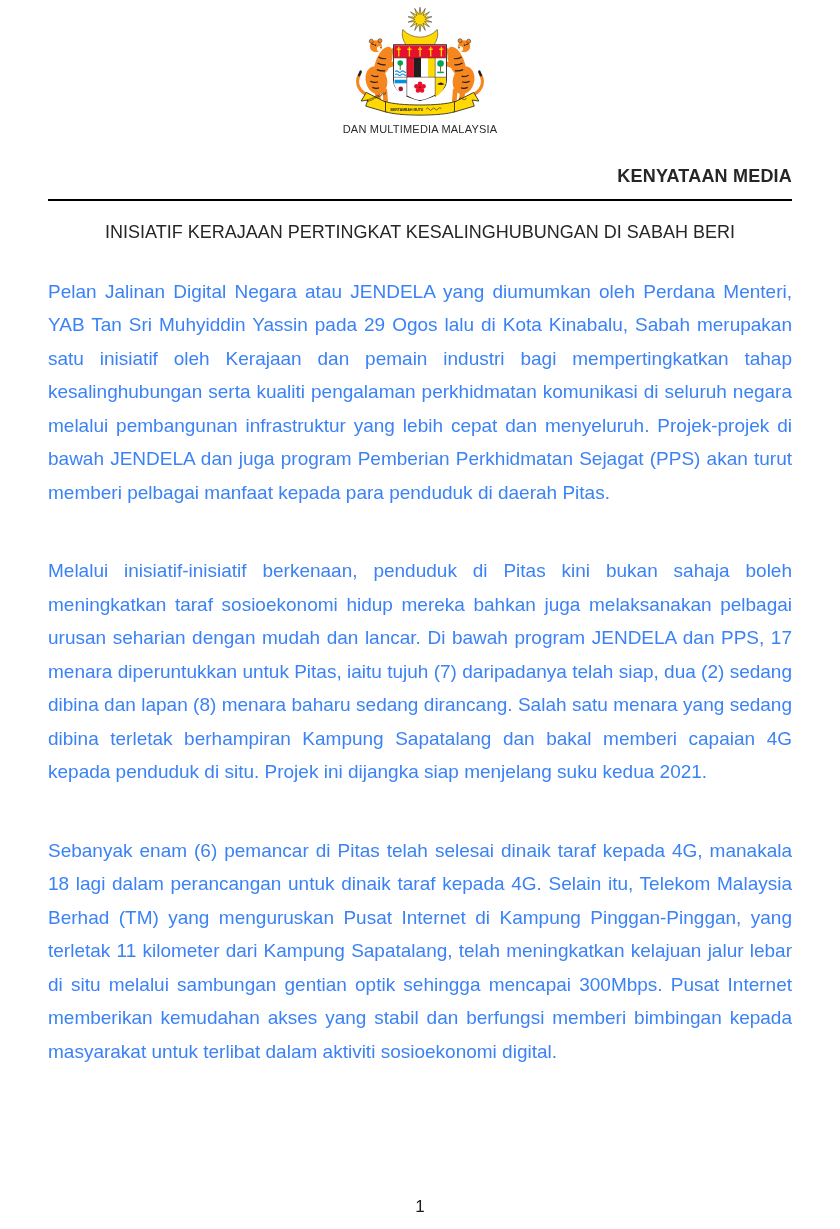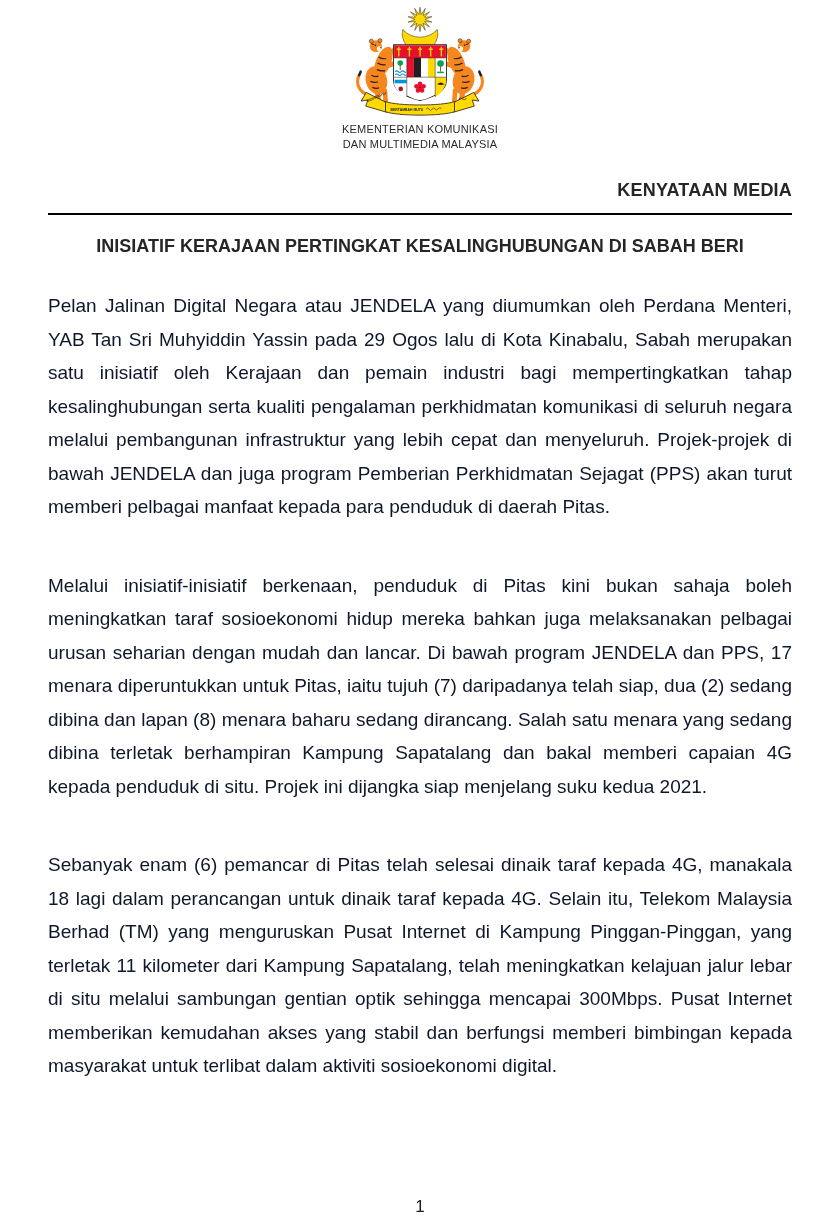--- a/index.html
+++ b/index.html
@@ -36,29 +36,29 @@
   }
   .rule {
     border: none;
     border-top: 2px solid #000000;
     margin: 13px 0 0 0;
   }
   .title {
     text-align: center;
     font-size: 18px;
     line-height: 30px;
-    font-weight: bold;
+    font-weight: normal;
     color: #262626;
     margin: 16px 0 0 0;
   }
   .body-text p {
     font-size: 19px;
     line-height: 33.5px;
     text-align: justify;
-    color: #0f172a;
+    color: #3b82f6;
     margin: 45px 0 0 0;
   }
   .body-text p.first { margin-top: 28px; }
   .page-number {
     position: absolute;
     left: 0; right: 0;
     top: 1197px;
     text-align: center;
     font-size: 17px;
     color: #1c1c1c;
@@ -165,21 +165,20 @@
         <path d="M 72,192 C 96,201 184,201 208,192 L 208,212 C 184,221 96,221 72,212 Z" fill="#FFD900" stroke="#231F20" stroke-width="1.6" stroke-linejoin="round"></path>
         <text x="37" y="193" font-size="6.5" font-weight="bold" fill="#231F20" transform="rotate(-24 37 193)">BERSEKUTU</text>
         <text x="82" y="211" font-size="6.8" font-weight="bold" fill="#231F20">BERTAMBAH MUTU</text>
         <path d="M 152,207 q 3,-5 6,0 q 3,5 6,0 q 3,-5 6,0 q 3,4 6,-1 q 3,-4 6,0" stroke="#231F20" stroke-width="1.3" fill="none"></path>
         <path d="M 216,188 q 4,-5 8,-1 q 4,3 8,-2" stroke="#231F20" stroke-width="1.3" fill="none" transform="rotate(4 224 186)"></path>
       </g>
     </svg>
   </div>
 
   <div class="ministry">
-    <div>KEMENTERIAN KOMUNIKASI</div>
     <div>DAN MULTIMEDIA MALAYSIA</div>
   </div>
 
   <h1 class="doc-type">KENYATAAN MEDIA</h1>
 
   <hr class="rule">
 
   <h2 class="title"><span>INISIATIF KERAJAAN PERTINGKAT KESALINGHUBUNGAN DI SABAH BERI</span><br></h2>
 
   <main class="body-text">

